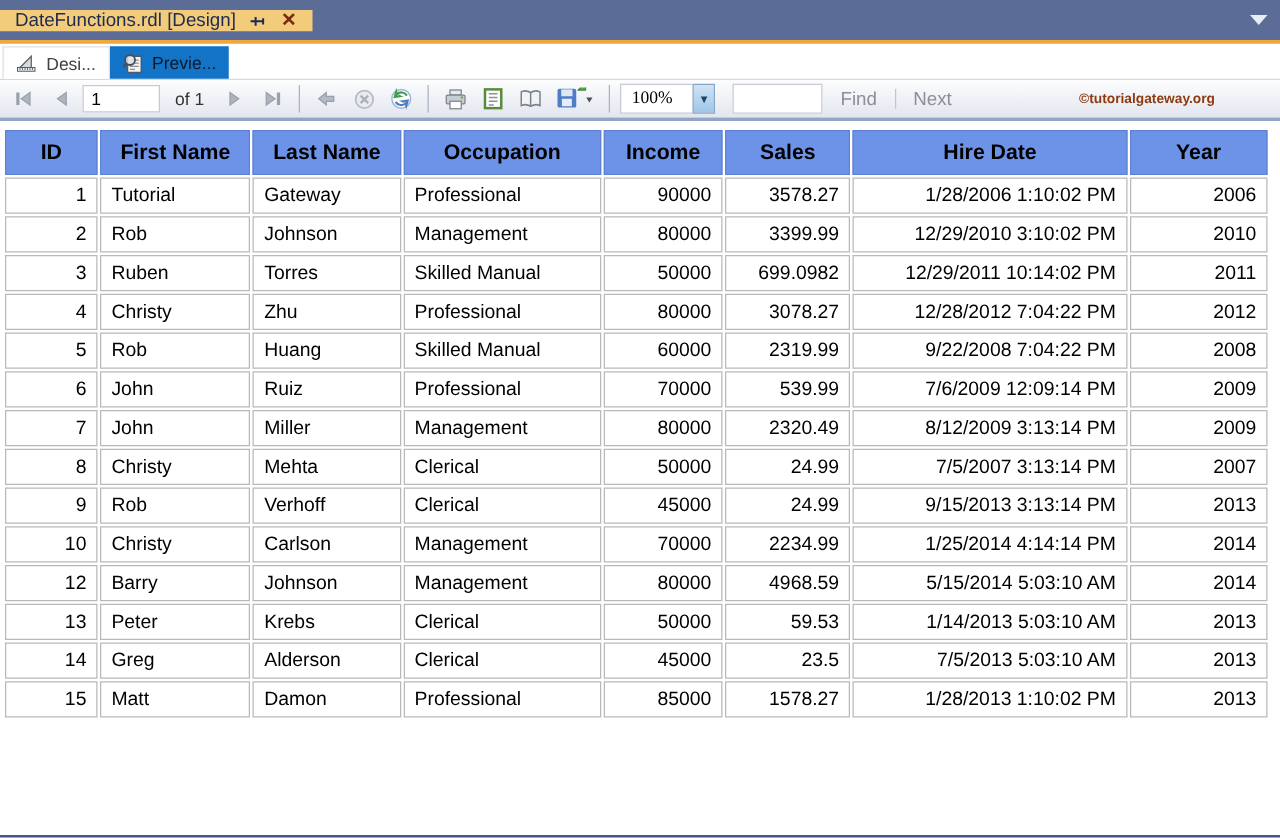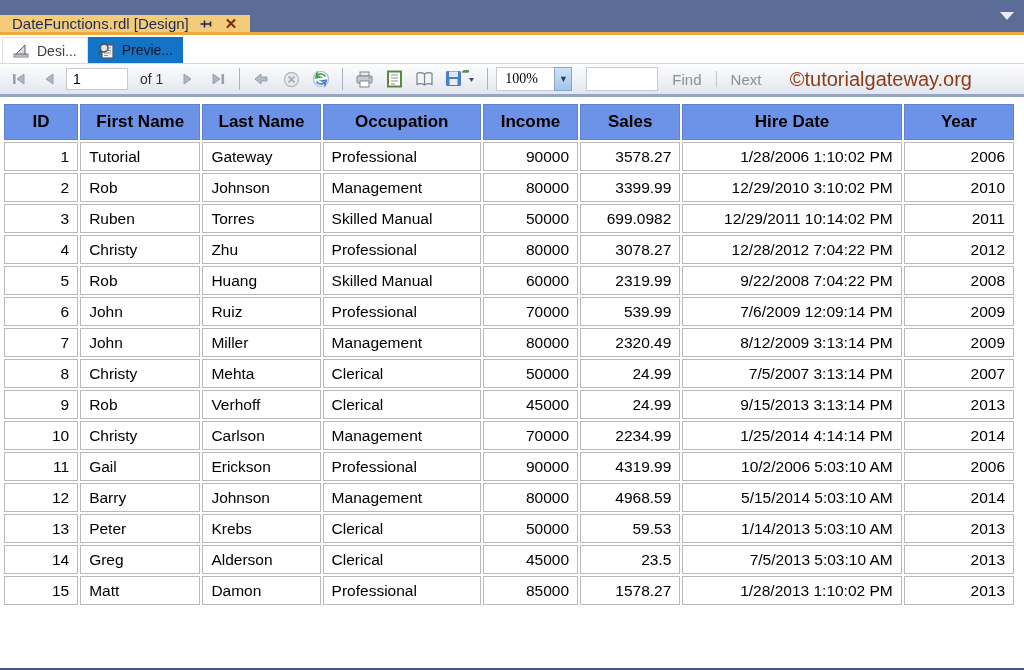--- a/index.html
+++ b/index.html
@@ -1,21 +1,21 @@
 <!DOCTYPE html>
 <html style="--strip-bg: #5b6d97; --active-tab-bg: #f2cb7b; --accent-line: #efa73e; --preview-tab-bg: #1273c7; --header-bg: #6d93e8; --watermark-color: #8e3b12;"><head>
 <meta charset="utf-8">
 <style>
   * { margin:0; padding:0; box-sizing:border-box; }
   html,body { width:1024px; height:670px; overflow:hidden;
     font-family:"Liberation Sans", sans-serif; background:#fff; }
 
   
   .tab-strip { height:32px; background:var(--strip-bg,#5b6d97); display:flex;
-    align-items:flex-end; position:relative; }
+    align-items:center; position:relative; }
   .tab-strip::after { content:""; position:absolute; left:0; right:0; bottom:-3px;
     height:3px; background:var(--accent-line,#efa73e); }
   .doc-tab { background:var(--active-tab-bg,#f2cb7b); display:flex; align-items:center;
     padding:0 10px 0 12px; gap:10px; cursor:default; }
   .doc-tab-title { color:#1e2a52; font-size:15px; white-space:nowrap; }
   .pin-icon svg { display:block; }
   .close-x { color:#7a2a12; font-size:15px; font-weight:bold; line-height:1;
     padding:1px 3px; cursor:pointer; }
   .strip-dd { margin-left:auto; align-self:center; margin-right:10px; width:0; height:0;
     border-left:7px solid transparent; border-right:7px solid transparent;
@@ -45,21 +45,21 @@
     font-size:14px; display:flex; align-items:center; padding-left:8px;font-family:Liberation Serif, serif; }
   .zoom-dd { width:18px; background:linear-gradient(#cfe3f5,#9fc6e8); border:1px solid #86a7c8;
     display:flex; align-items:center; justify-content:center; font-size:9px; color:#23436a;
     cursor:pointer; }
   .find-input { width:72px; height:24px; border:1px solid #c5cad3; background:#fff;
     margin-left:10px; font-size:14px; padding:0 5px; font-family:"Liberation Sans",sans-serif; }
   .find-link, .next-link { color:#8c8f94; font-size:15px; margin:0 10px; cursor:pointer;
     white-space:nowrap; }
   .find-next-sep { width:1px; height:16px; background:#c2c6cc; }
   .watermark { margin-left:auto; margin-right:46px; color:var(--watermark-color,#8e3b12);
-    font-weight:normal; font-size:20px; white-space:nowrap; }
+    font-weight:bold; font-size:11px; white-space:nowrap; }
 
   
   .report-area { height:571px; background:#fff; padding:5px 2px 0 2px; overflow:hidden; }
   table.report { border-collapse:separate; border-spacing:2px; width:1014px;
     table-layout:fixed; }
   table.report th { background:var(--header-bg,#6d93e8); color:#000; font-weight:bold;
     font-size:17px; height:36px; text-align:center; border:1px solid #5f82d2;
     overflow:hidden; white-space:nowrap; }
   table.report td { background:#fff; border:1px solid #b9b9b9; font-size:15.5px;
     height:29px; padding:0 8px; overflow:hidden; white-space:nowrap; }
@@ -315,30 +315,20 @@
           <td class="al-r">10</td>
           <td class="al-l">Christy</td>
           <td class="al-l">Carlson</td>
           <td class="al-l">Management</td>
           <td class="al-r">70000</td>
           <td class="al-r">2234.99</td>
           <td class="al-r">1/25/2014 4:14:14 PM</td>
           <td class="al-r">2014</td>
         </tr>
         <tr>
-          <td class="al-r">11</td>
-          <td class="al-l">Gail</td>
-          <td class="al-l">Erickson</td>
-          <td class="al-l">Professional</td>
-          <td class="al-r">90000</td>
-          <td class="al-r">4319.99</td>
-          <td class="al-r">10/2/2006 5:03:10 AM</td>
-          <td class="al-r">2006</td>
-        </tr>
-        <tr>
           <td class="al-r">12</td>
           <td class="al-l">Barry</td>
           <td class="al-l">Johnson</td>
           <td class="al-l">Management</td>
           <td class="al-r">80000</td>
           <td class="al-r">4968.59</td>
           <td class="al-r">5/15/2014 5:03:10 AM</td>
           <td class="al-r">2014</td>
         </tr>
         <tr>

